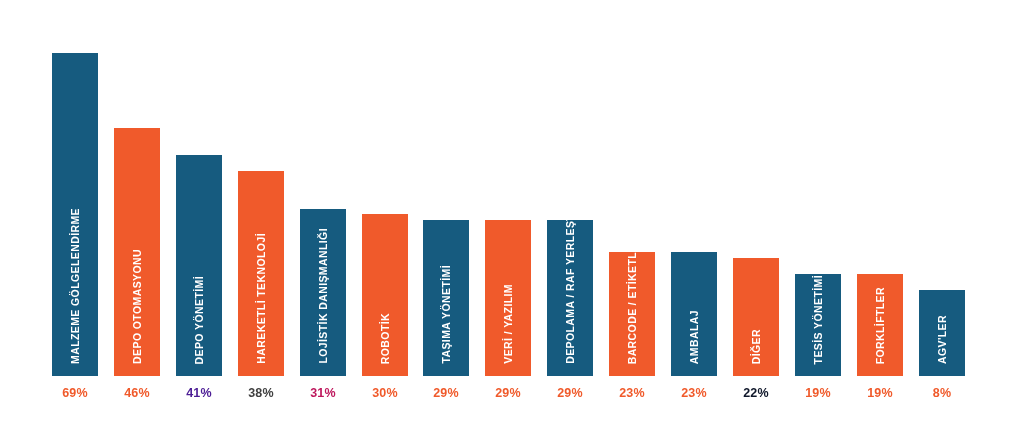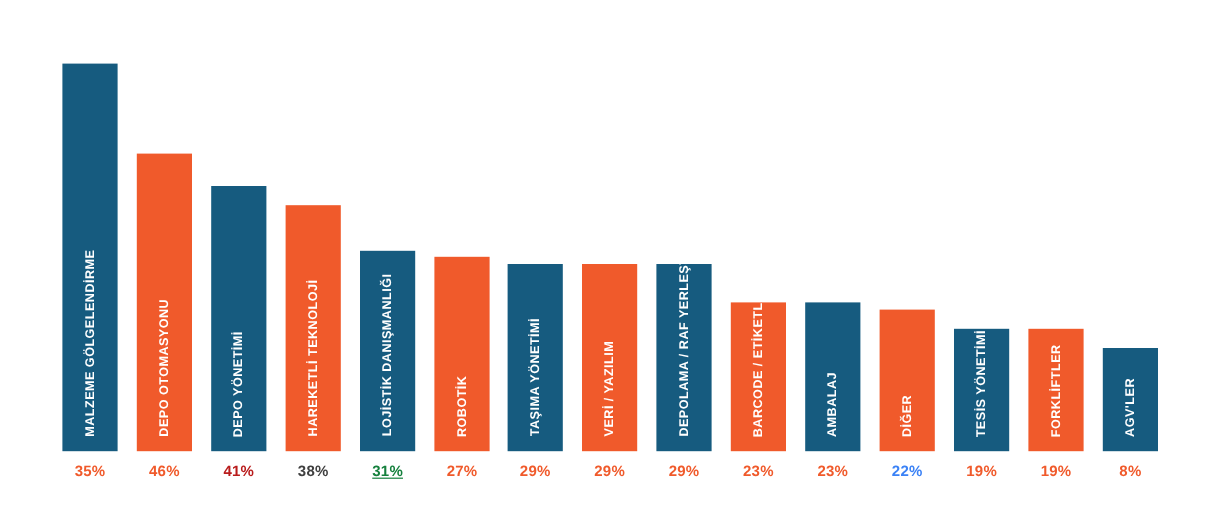--- a/index.html
+++ b/index.html
@@ -65,46 +65,46 @@
   }
 </style>
 </head>
 <body>
 
 <div id="chart-root" style="background: rgb(255, 255, 255);">
   <div class="plot-area">
       <div class="bar-group" style="left: 52px; top: 0px; height: 443px;">
         <div class="bar" style="background: rgb(22, 91, 127); height: 323px; bottom: 67px;"></div>
         <span class="vlabel" style="color: rgb(255, 255, 255); bottom: 79px;">MALZEME GÖLGELENDİRME</span>
-        <div class="value-label" style="color: rgb(240, 90, 43);">35%</div>
+        <div class="value-label" style="color: rgb(240, 90, 43);">69%</div>
       </div>
       <div class="bar-group" style="left: 114px; top: 0px; height: 443px;">
         <div class="bar" style="background: rgb(240, 90, 43); height: 248px; bottom: 67px;"></div>
         <span class="vlabel" style="color: rgb(255, 255, 255); bottom: 79px;">DEPO OTOMASYONU</span>
         <div class="value-label" style="color: rgb(240, 90, 43);">46%</div>
       </div>
       <div class="bar-group" style="left: 176px; top: 0px; height: 443px;">
         <div class="bar" style="background: rgb(22, 91, 127); height: 221px; bottom: 67px;"></div>
         <span class="vlabel" style="color: rgb(255, 255, 255); bottom: 79px;">DEPO YÖNETİMİ</span>
-        <div class="value-label" style="color: #b91c1c;">41%</div>
+        <div class="value-label" style="color: #4c1d95;">41%</div>
       </div>
       <div class="bar-group" style="left: 238px; top: 0px; height: 443px;">
         <div class="bar" style="background: rgb(240, 90, 43); height: 205px; bottom: 67px;"></div>
         <span class="vlabel" style="color: rgb(255, 255, 255); bottom: 79px;">HAREKETLİ TEKNOLOJİ</span>
         <div class="value-label" style="color: #404040;">38%</div>
       </div>
       <div class="bar-group" style="left: 300px; top: 0px; height: 443px;">
         <div class="bar" style="background: rgb(22, 91, 127); height: 167px; bottom: 67px;"></div>
         <span class="vlabel" style="color: rgb(255, 255, 255); bottom: 79px;">LOJİSTİK DANIŞMANLIĞI</span>
-        <div class="value-label" style="color: #15803d; text-decoration: underline;">31%</div>
+        <div class="value-label" style="color: #be185d;">31%</div>
       </div>
       <div class="bar-group" style="left: 362px; top: 0px; height: 443px;">
         <div class="bar" style="background: rgb(240, 90, 43); height: 162px; bottom: 67px;"></div>
         <span class="vlabel" style="color: rgb(255, 255, 255); bottom: 79px;">ROBOTİK</span>
-        <div class="value-label" style="color: rgb(240, 90, 43);">27%</div>
+        <div class="value-label" style="color: rgb(240, 90, 43);">30%</div>
       </div>
       <div class="bar-group" style="left: 423px; top: 0px; height: 443px;">
         <div class="bar" style="background: rgb(22, 91, 127); height: 156px; bottom: 67px;"></div>
         <span class="vlabel" style="color: rgb(255, 255, 255); bottom: 79px;">TAŞIMA YÖNETİMİ</span>
         <div class="value-label" style="color: rgb(240, 90, 43);">29%</div>
       </div>
       <div class="bar-group" style="left: 485px; top: 0px; height: 443px;">
         <div class="bar" style="background: rgb(240, 90, 43); height: 156px; bottom: 67px;"></div>
         <span class="vlabel" style="color: rgb(255, 255, 255); bottom: 79px;">VERİ / YAZILIM</span>
         <div class="value-label" style="color: rgb(240, 90, 43);">29%</div>
@@ -120,21 +120,21 @@
         <div class="value-label" style="color: rgb(240, 90, 43);">23%</div>
       </div>
       <div class="bar-group" style="left: 671px; top: 0px; height: 443px;">
         <div class="bar" style="background: rgb(22, 91, 127); height: 124px; bottom: 67px;"></div>
         <span class="vlabel" style="color: rgb(255, 255, 255); bottom: 79px;">AMBALAJ</span>
         <div class="value-label" style="color: rgb(240, 90, 43);">23%</div>
       </div>
       <div class="bar-group" style="left: 733px; top: 0px; height: 443px;">
         <div class="bar" style="background: rgb(240, 90, 43); height: 118px; bottom: 67px;"></div>
         <span class="vlabel" style="color: rgb(255, 255, 255); bottom: 79px;">DİĞER</span>
-        <div class="value-label" style="color: #3b82f6;">22%</div>
+        <div class="value-label" style="color: #0f172a;">22%</div>
       </div>
       <div class="bar-group" style="left: 795px; top: 0px; height: 443px;">
         <div class="bar" style="background: rgb(22, 91, 127); height: 102px; bottom: 67px;"></div>
         <span class="vlabel" style="color: rgb(255, 255, 255); bottom: 79px;">TESİS YÖNETİMİ</span>
         <div class="value-label" style="color: rgb(240, 90, 43);">19%</div>
       </div>
       <div class="bar-group" style="left: 857px; top: 0px; height: 443px;">
         <div class="bar" style="background: rgb(240, 90, 43); height: 102px; bottom: 67px;"></div>
         <span class="vlabel" style="color: rgb(255, 255, 255); bottom: 79px;">FORKLİFTLER</span>
         <div class="value-label" style="color: rgb(240, 90, 43);">19%</div>

